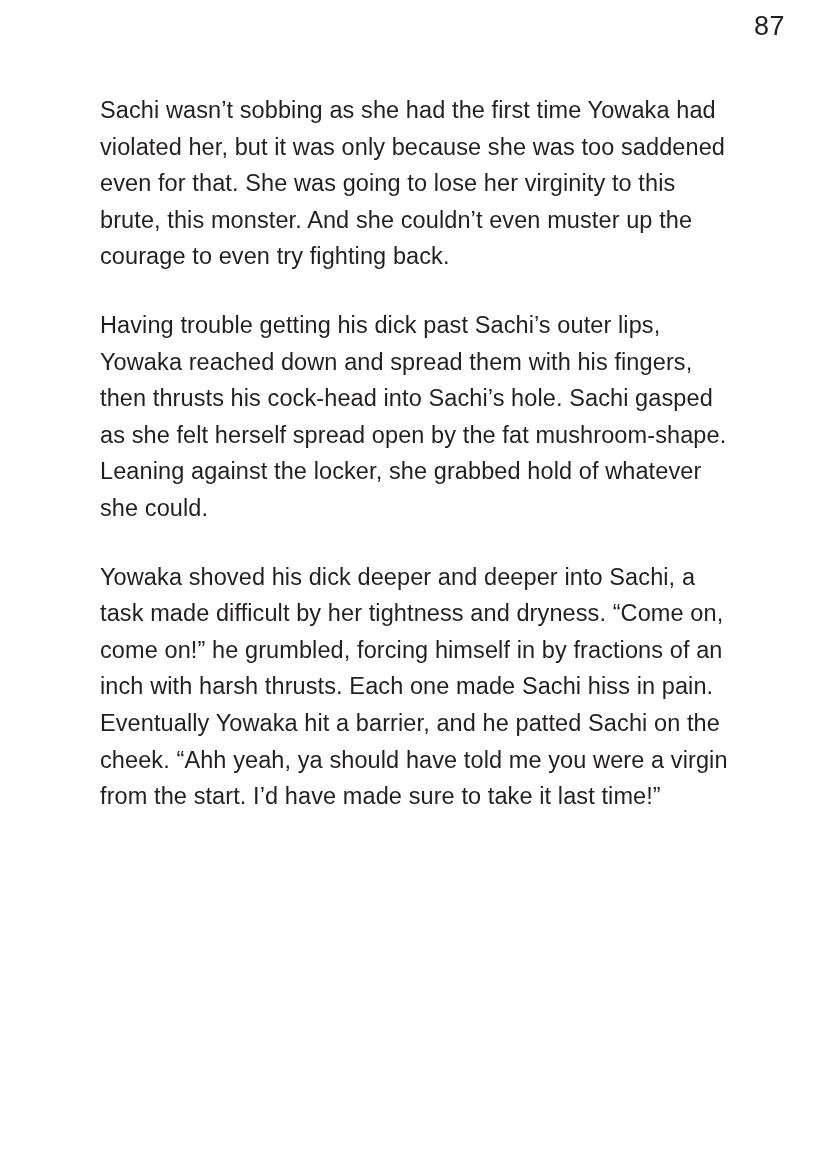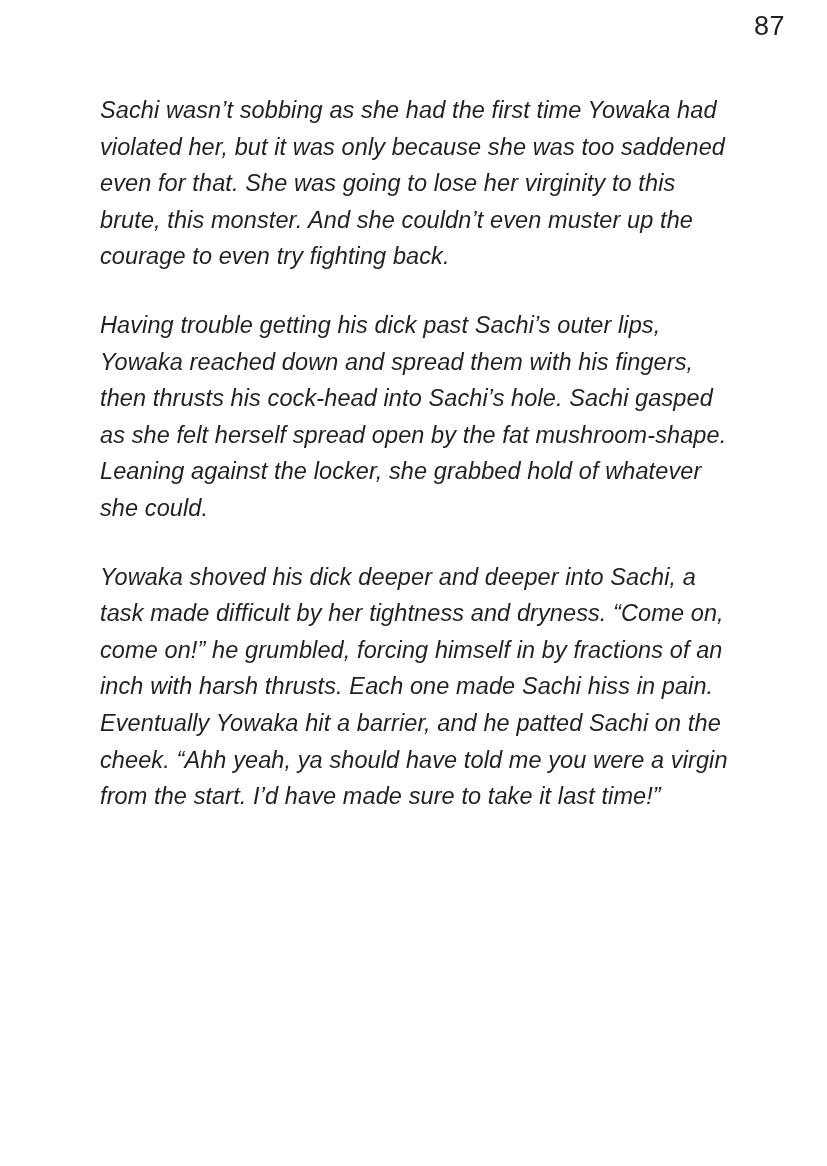--- a/index.html
+++ b/index.html
@@ -28,21 +28,20 @@
     line-height: 1.2;
     color: #231f20;
     font-family: "Liberation Sans", sans-serif;
     letter-spacing: 0.5px;
   }
   .body-text {
     position: absolute;
     top: 92px;
     left: 100px;
     width: 632px;
-    font-style: italic;
   }
   .para {
     font-size: 23.5px;
     line-height: 36.6px;
     color: #231f20;
     margin: 0 0 32px 0;
     text-align: left;
     letter-spacing: 0.1px;
   }
   .para:last-child {

